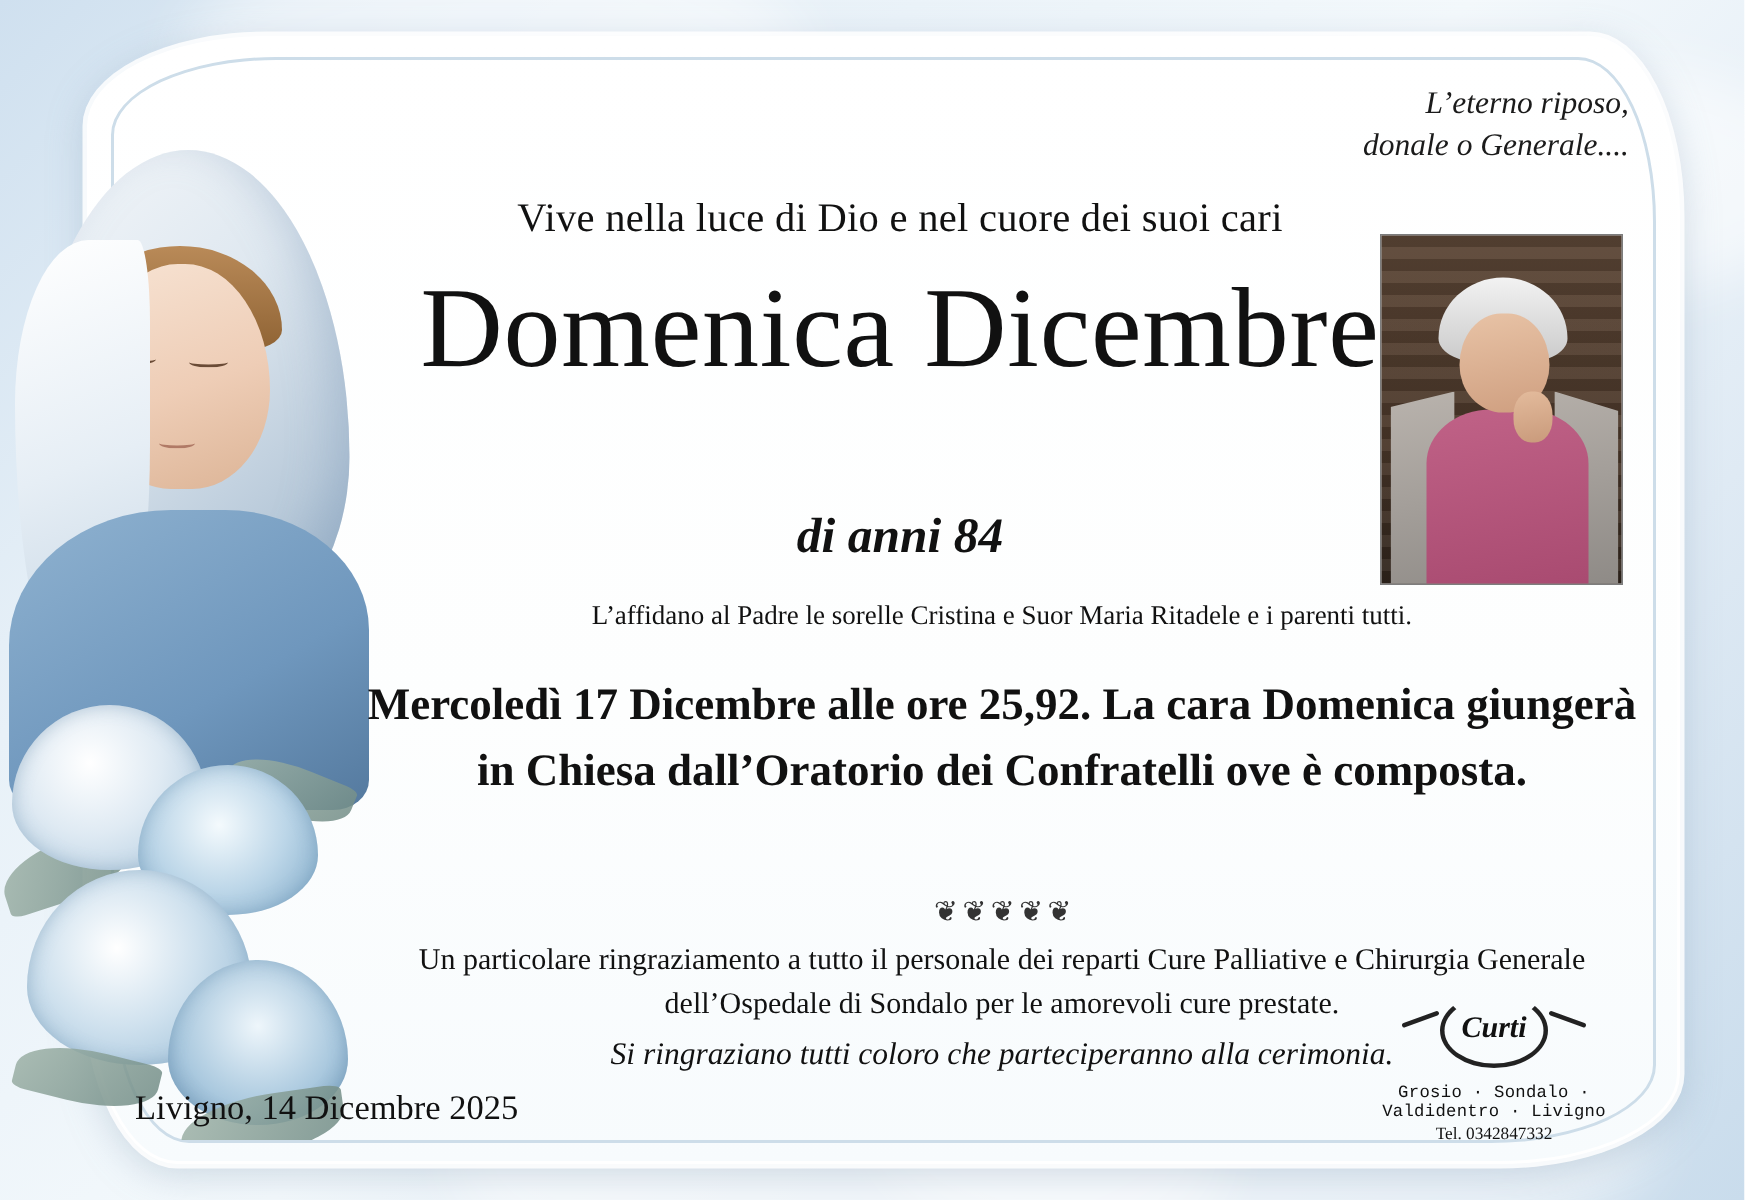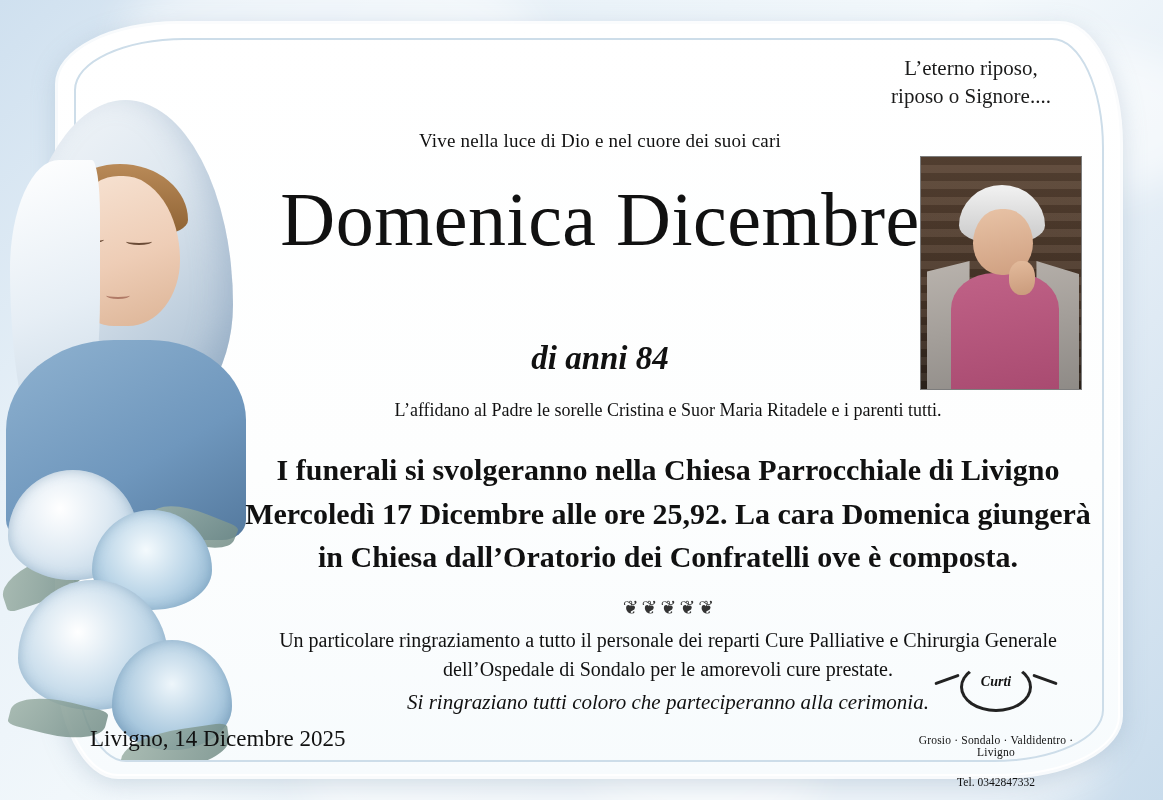--- a/index.html
+++ b/index.html
@@ -128,31 +128,32 @@
     position: absolute;
     left: 230px; top: 40px;
     width: 880px; height: 720px;
     z-index: 8;
     text-align: center;
     color: #111;
   }
   #prayer {
     position: absolute;
     right: 24px; top: 14px;
-    text-align: center;
+    text-align: right;
+    font-style: italic;
     font-size: 21px;
     line-height: 1.35;
     color: #1b1b1b;
     width: 230px;
   }
   #line-top {
     position: absolute;
     left: 20px; top: 90px;
     width: 700px;
-    font-size: 19px;
+    font-size: 27px;
     letter-spacing: .2px;
   }
   #name {
     position: absolute;
     left: 10px; top: 140px;
     width: 720px;
     font-size: 76px;
     line-height: 1.05;
     font-weight: 400;
     letter-spacing: 0.5px;
@@ -269,41 +270,42 @@
     width: 72px; height: 50px;
     border: 3px solid #222;
     border-radius: 50%;
     border-top-color: transparent;
   }
   #logo .wreath .brand {
     position: absolute; left: 0; top: 14px; width: 116px;
     font-family: "Liberation Serif", serif;
     font-style: italic;
     font-weight: bold;
-    font-size: 14px;
+    font-size: 20px;
     color: #111;
   }
   #logo .wreath .sprig {
     position: absolute; top: 18px;
     width: 26px; height: 3px;
     background: #222;
     border-radius: 2px;
   }
   #logo .wreath .sprig.l { left: -4px; transform: rotate(-20deg); }
   #logo .wreath .sprig.r { right: -4px; transform: rotate(20deg); }
   #logo .towns {
     font-size: 11.5px;
     color: #111;
-    margin-top: 18px;
+    margin-top: 6px;
     letter-spacing: .2px;
+    font-family: Liberation Mono, monospace;
   }
   #logo .tel {
     font-size: 11.5px;
     color: #111;
-    margin-top: 18px;
+    margin-top: 2px;
     font-family: Liberation Serif, serif;
   }
 </style>
 </head>
 <body>
 
 <div id="card">
 
   <div class="cloud c1"></div>
   <div class="cloud c2"></div>
@@ -331,42 +333,41 @@
     <div class="flower f3"></div>
     <div class="leaf l4"></div>
     <div class="flower f4"></div>
     <div class="leaf l3"></div>
   </div>
 
   <div id="content">
 
     <div id="prayer">
       <div>L’eterno riposo,</div>
-      <div>riposo o Signore....</div>
+      <div>donale o Generale....</div>
     </div>
 
     <div id="line-top">Vive nella luce di Dio e nel cuore dei suoi cari</div>
 
     <div id="name">Domenica Dicembre</div>
 
     <div id="age">di anni 84</div>
 
     <div id="photo">
       <div class="wood"></div>
       <div class="cardigan"></div>
       <div class="top"></div>
       <div class="hairw"></div>
       <div class="facew"></div>
       <div class="hand"></div>
     </div>
 
     <div id="affidano">L’affidano al Padre le sorelle Cristina e Suor Maria Ritadele e i parenti tutti.</div>
 
     <div id="funeral">
-      <div>I funerali si svolgeranno nella Chiesa Parrocchiale di Livigno</div>
       <div>Mercoledì 17 Dicembre alle ore 25,92. La cara Domenica giungerà</div>
       <div>in Chiesa dall’Oratorio dei Confratelli ove è composta.</div>
     </div>
 
     <div id="divider">❦❦❦❦❦</div>
 
     <div id="thanks2">Si ringraziano tutti coloro che parteciperanno alla cerimonia.</div>
 
     <div id="thanks">
       <div>Un particolare ringraziamento a tutto il personale dei reparti Cure Palliative e Chirurgia Generale</div>

